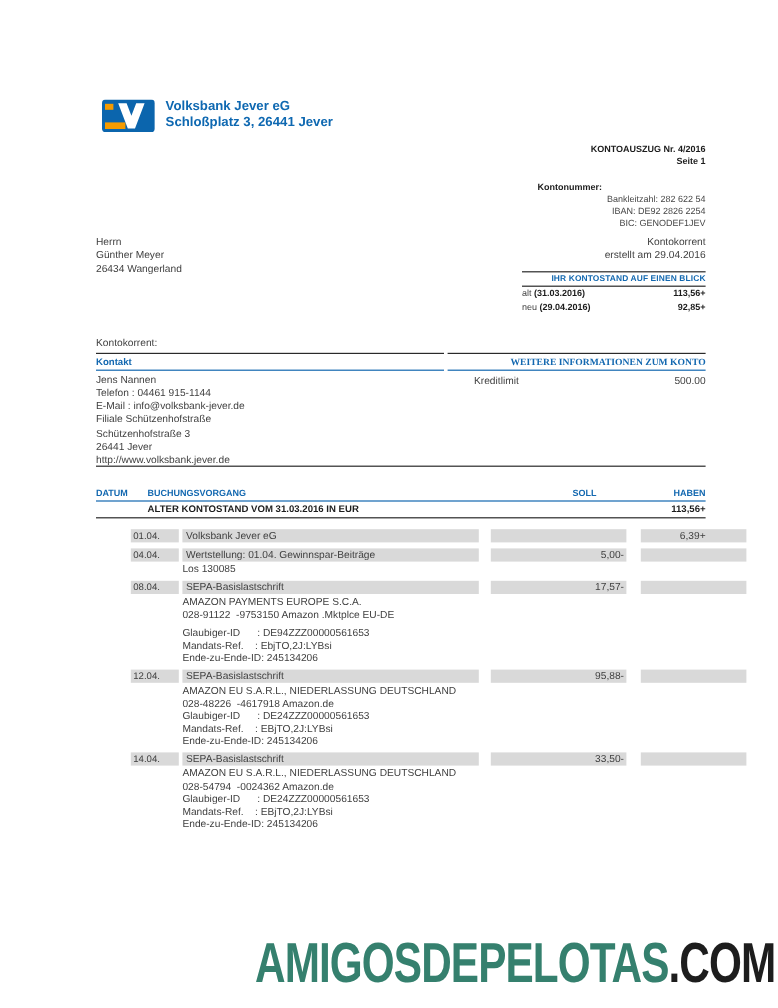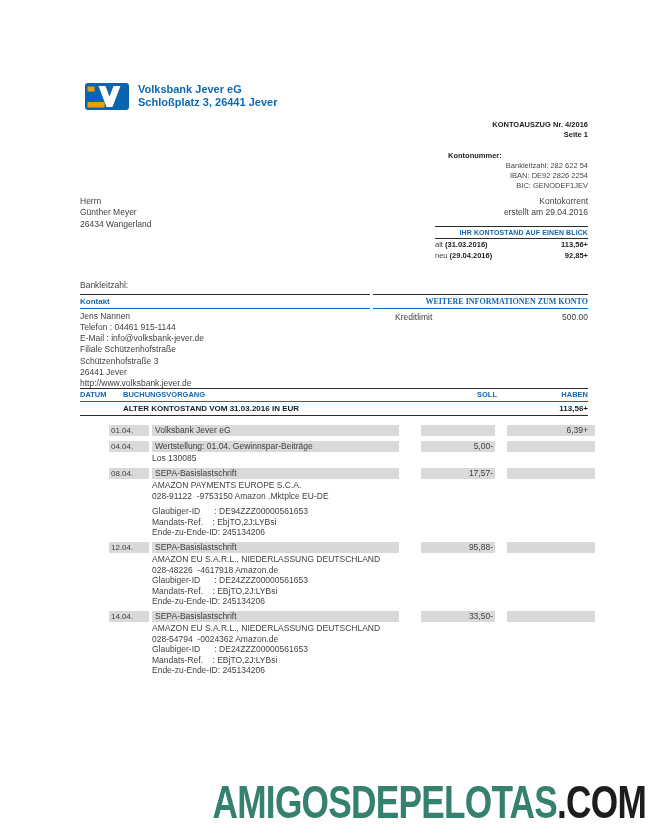--- a/index.html
+++ b/index.html
@@ -37,30 +37,30 @@
   .contact-wrap { left:80px; top:294px; width:508px; display:flex; }
   .contact-left { width:290px; }
   .contact-right { width:215px; margin-left:3px; }
   .sec-header { border-top:1.2px solid #2a2a2a; border-bottom:1.5px solid #1368b0; font-size:8px; font-weight:bold; color:#1368b0; padding:1.5px 0 2px; }
   .sec-header.right { text-align:right;font-family:Liberation Serif, serif; }
   .contact-lines { margin-top:2px; font-size:8.5px; line-height:11.3px; }
   .mi-row { display:flex; justify-content:space-between; font-size:8.5px; padding-left:22px; margin-top:3px; }
 
   
   .tx-table { left:80px; top:388px; width:508px; }
-  .tx-header { display:flex; border-top:1.2px solid #2a2a2a; border-bottom:1.5px solid #1368b0; font-size:7.5px; font-weight:bold; color:#1368b0; padding:1px 0 2px; }
+  .tx-header { display:flex; border-top:1.2px solid #2a2a2a; border-bottom:1.5px solid #1368b0; font-size:7.5px; font-weight:bold; color:#1368b0; padding:17px 0 2px; }
   .h-date { width:43px; } .h-desc { width:250px; } .h-soll { width:124px; text-align:right; } .h-haben { flex:1; text-align:right; }
   .tx-opening { display:flex; font-size:8px; font-weight:bold; color:#1c1c1c; padding:2px 0 2px; border-bottom:1.5px solid #2a2a2a;gap:22px; }
   .op-label { margin-left:43px; flex:1; } .op-amount { text-align:right; }
   .tx-rows { margin-top:9px; }
   .tx-row { margin-bottom:5px; font-size:8.5px;padding-left:29px; }
   .tx-first { display:flex; height:11px; line-height:11px; }
   .tx-date { width:40px; background:#d9d9d9; padding-left:2px; margin-right:3px; font-size:8px; color:#3f3f3f; }
   .tx-desc { width:247px; background:#d9d9d9; padding-left:3px; margin-right:8px; white-space:nowrap; overflow:hidden; }
-  .tx-soll { width:74px; margin-left:14px; background:#d9d9d9; text-align:right; padding-right:2px; color:#3f3f3f; }
+  .tx-soll { width:113px; margin-left:2px; background:#d9d9d9; text-align:right; padding-right:2px; color:#3f3f3f; }
   .tx-haben { flex:1; position:relative; text-align:right; color:#3f3f3f; }
   .tx-haben::before { content:""; position:absolute; left:12px; top:0; width:88px; height:11px; background:#d9d9d9; }
   .tx-haben .amt { position:relative; }
   .tx-details { margin-left:43px; margin-top:1px; white-space:pre; font-size:8.5px; line-height:10.4px; }
   .tx-detail.blank { height:5px; }
   .tx-carryover { margin-top:4px; border-top:1.2px solid #2a2a2a; padding-top:2px; display:flex; font-size:8.5px; font-weight:bold; color:#1c1c1c; }
   .co-label { margin-left:75px; width:140px; }
   .co-amount { width:80px; text-align:right; }
 
   
@@ -123,21 +123,21 @@
           <span class="bb-amount">113,56+</span>
         </div>
 
         <div class="bb-row">
           <span><span>neu</span> <span class="bb-date">(29.04.2016)</span></span>
           <span class="bb-amount">92,85+</span>
         </div>
       </div>
   </div>
 
-  <div class="abs kontoinhaber">Bankleitzahl:</div>
+  <div class="abs kontoinhaber">Kontokorrent:</div>
 
   <div class="abs contact-wrap">
     <div class="contact-left">
       <div class="sec-header">Kontakt</div>
       <div class="contact-lines">
 
       <div>Jens Nannen</div>
           <div>Telefon : 04461 915-1144</div>
           <div>E-Mail : info@volksbank-jever.de</div>
           <div>Filiale Schützenhofstraße</div>

